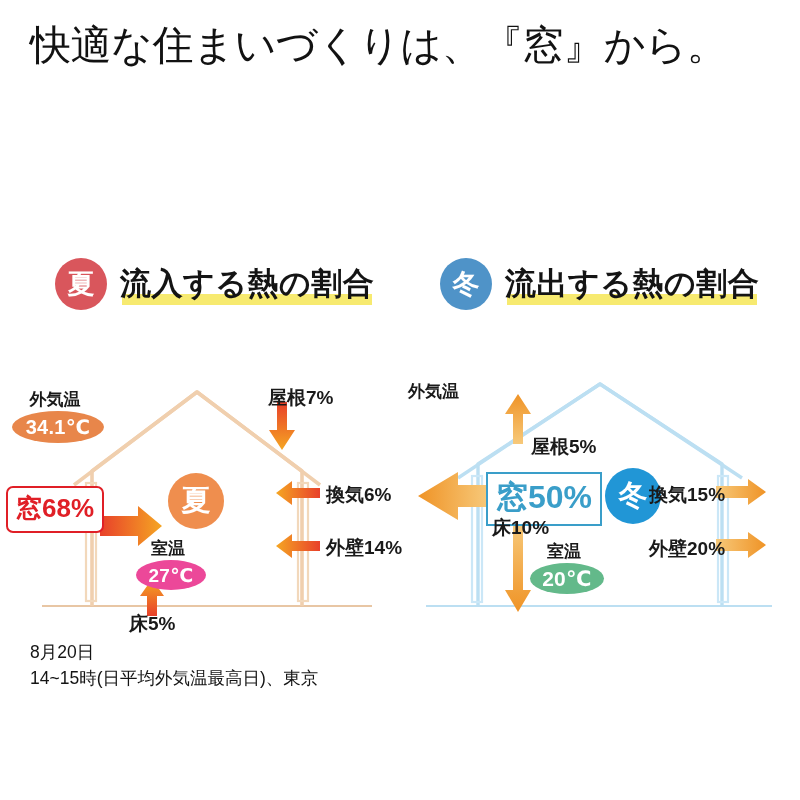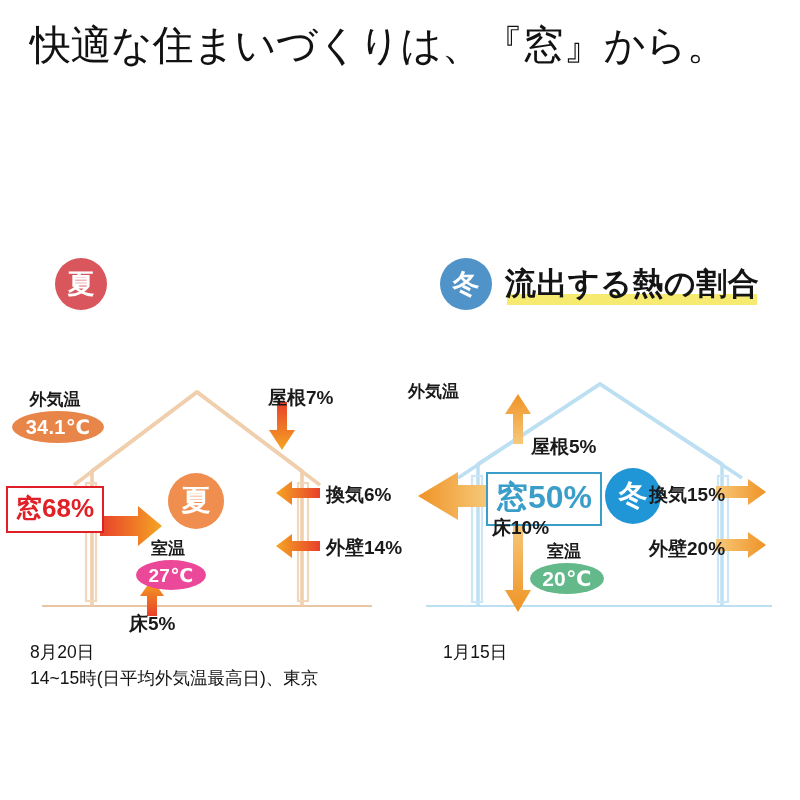--- a/index.html
+++ b/index.html
@@ -156,20 +156,21 @@
 
 <div id="page">
 
   <h1 class="headline">快適な住まいづくりは、『窓』から。</h1>
 
 
   <div class="sec-head" id="sec-summer">
     <div class="badge summer">夏</div>
     <div class="htext">
       <span class="hl"></span>
+      <span class="txt">流入する熱の割合</span>
     </div>
   </div>
 
   <div class="sec-head" id="sec-winter">
     <div class="badge winter">冬</div>
     <div class="htext">
       <span class="hl"></span>
       <span class="txt">流出する熱の割合</span>
     </div>
   </div>
@@ -215,21 +216,21 @@
       <path d="M 320 173 L 292 173 L 292 166 L 276 178 L 292 190 L 292 183 L 320 183 Z" fill="url(#gradLeft)"></path>
 
       <path d="M 147 248 L 157 248 L 157 228 L 164 228 L 152 211 L 140 228 L 147 228 Z" fill="url(#gradUp)"></path>
     </svg>
 
     <div class="chip" style="left:12px; top:20px;">
       <span class="lbl">外気温</span>
       <span class="pill outdoor-s">34.1℃</span>
     </div>
 
-    <div class="callout window-s" style="left:6px; top:118px;">窓68%</div>
+    <div class="callout window-s" style="left:6px; top:118px;border-radius:7px;">窓68%</div>
 
     <div class="season-circle s" style="left:168px; top:105px;">夏</div>
 
     <div class="chip" style="left:136px; top:169px;">
       <span class="lbl">室温</span>
       <span class="pill room-s">27℃</span>
     </div>
 
     <div class="plabel" style="left:268px; top:17px;">屋根7%</div>
 
@@ -303,16 +304,15 @@
       <span class="pill room-w">20℃</span>
     </div>
   </div>
 
   <div class="caption" id="cap-summer">
     <div>8月20日</div>
     <div>14~15時(日平均外気温最高日)、東京</div>
   </div>
 
   <div class="caption" id="cap-winter">
-    <div>1月15日</div>
   </div>
 
 </div>
 
 </body></html>

